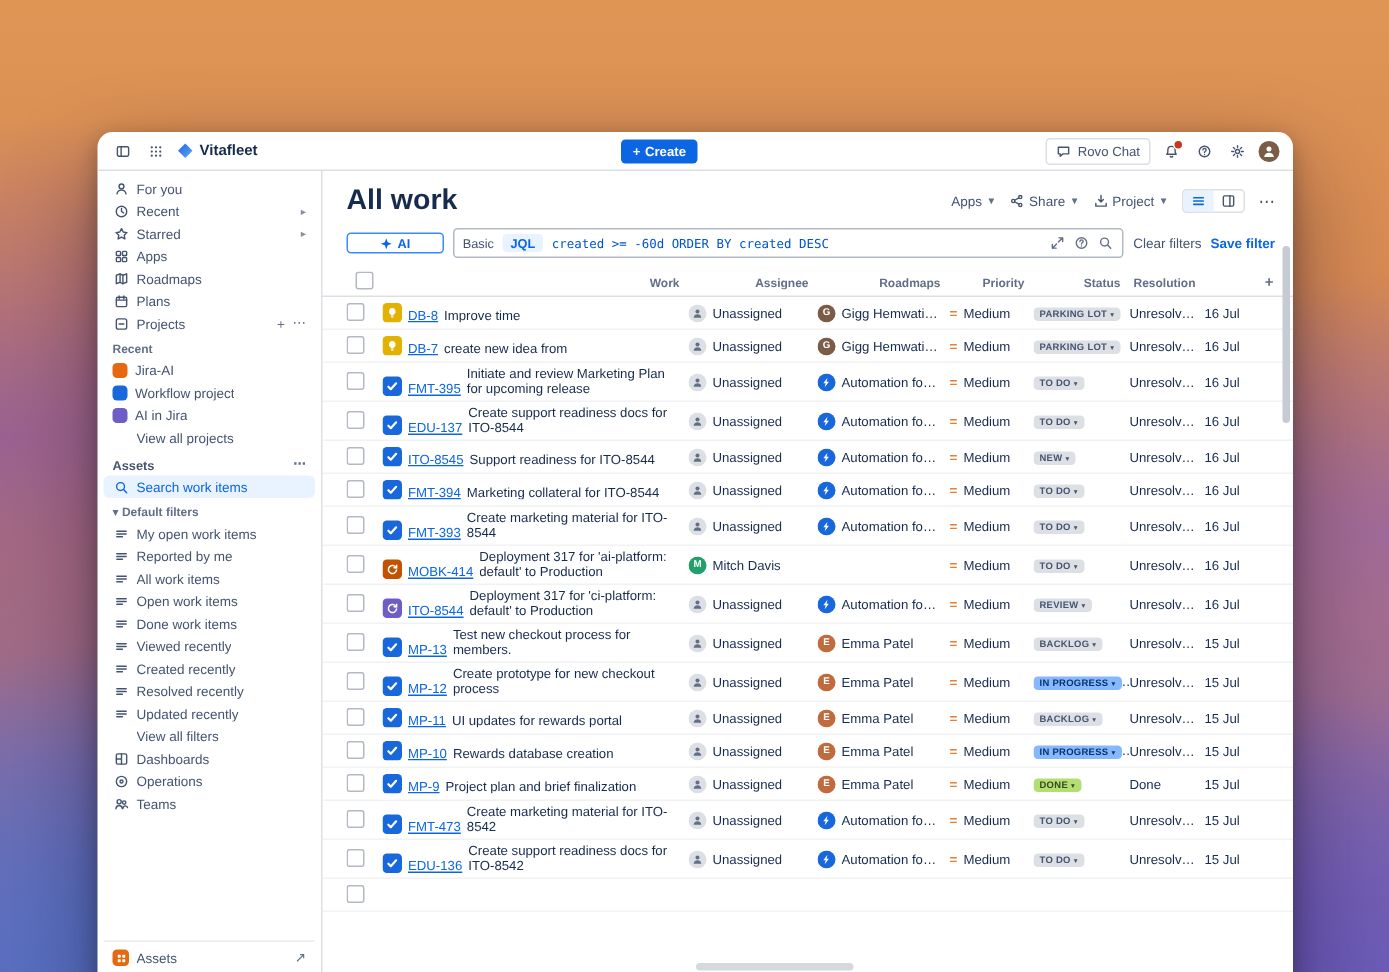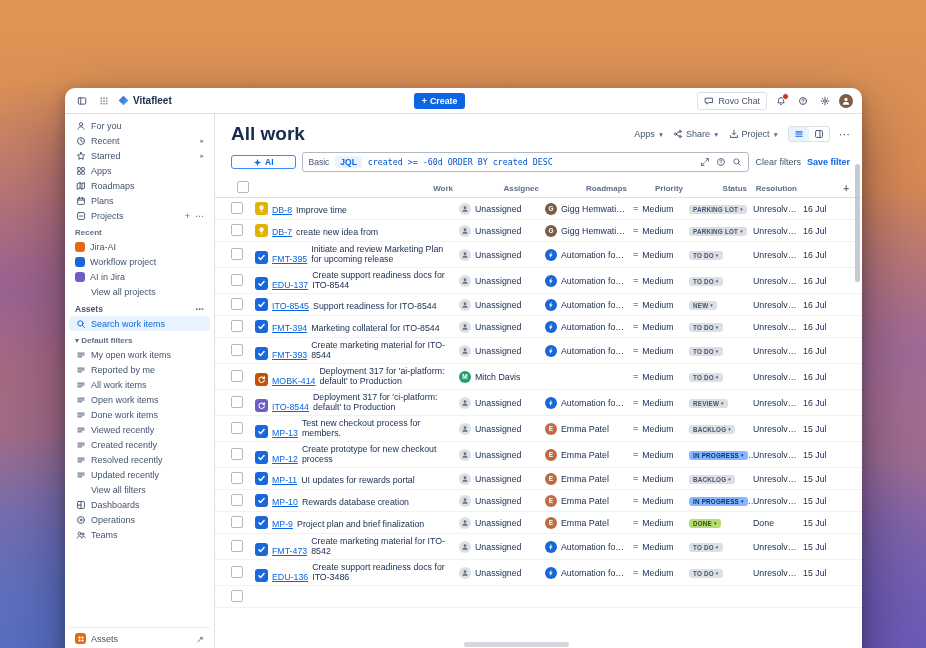--- a/index.html
+++ b/index.html
@@ -1009,21 +1009,21 @@
             </div>
             <div class="t-row">
               <span class="cell"><span class="cb"></span></span>
               <span class="cell c-work">
                 <span class="titem" style="background:#1868DB">
                   <svg viewBox="0 0 16 16" width="9" height="9" fill="none" stroke="#fff" stroke-width="2.6" stroke-linecap="round" stroke-linejoin="round">
                     <path d="M3.4 8.6l2.9 2.9 6.3-7"></path>
                   </svg>
                 </span>
                 <a class="key">EDU-136</a>
-                <span class="summ">Create support readiness docs for ITO-3486</span>
+                <span class="summ">Create support readiness docs for ITO-8542</span>
               </span>
               <span class="cell withav assignee">
                 <span class="av" style="background:#DCDFE4">
                   <svg viewBox="0 0 16 16" width="8" height="8" fill="#626F86">
                     <circle cx="8" cy="5.4" r="2.7"></circle>
                     <path d="M2.8 13.6c.5-3 2.6-4.5 5.2-4.5s4.7 1.5 5.2 4.5z"></path>
                   </svg>
                 </span>
                 <span class="aname">Unassigned</span>
               </span>

